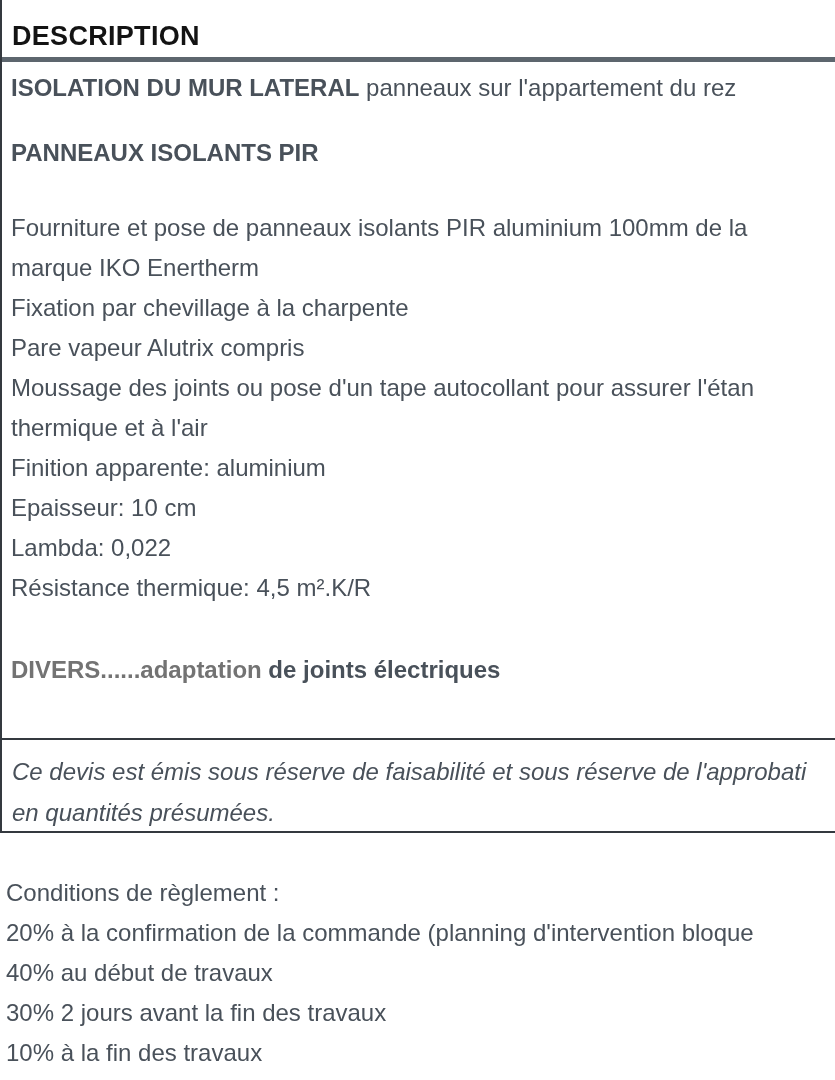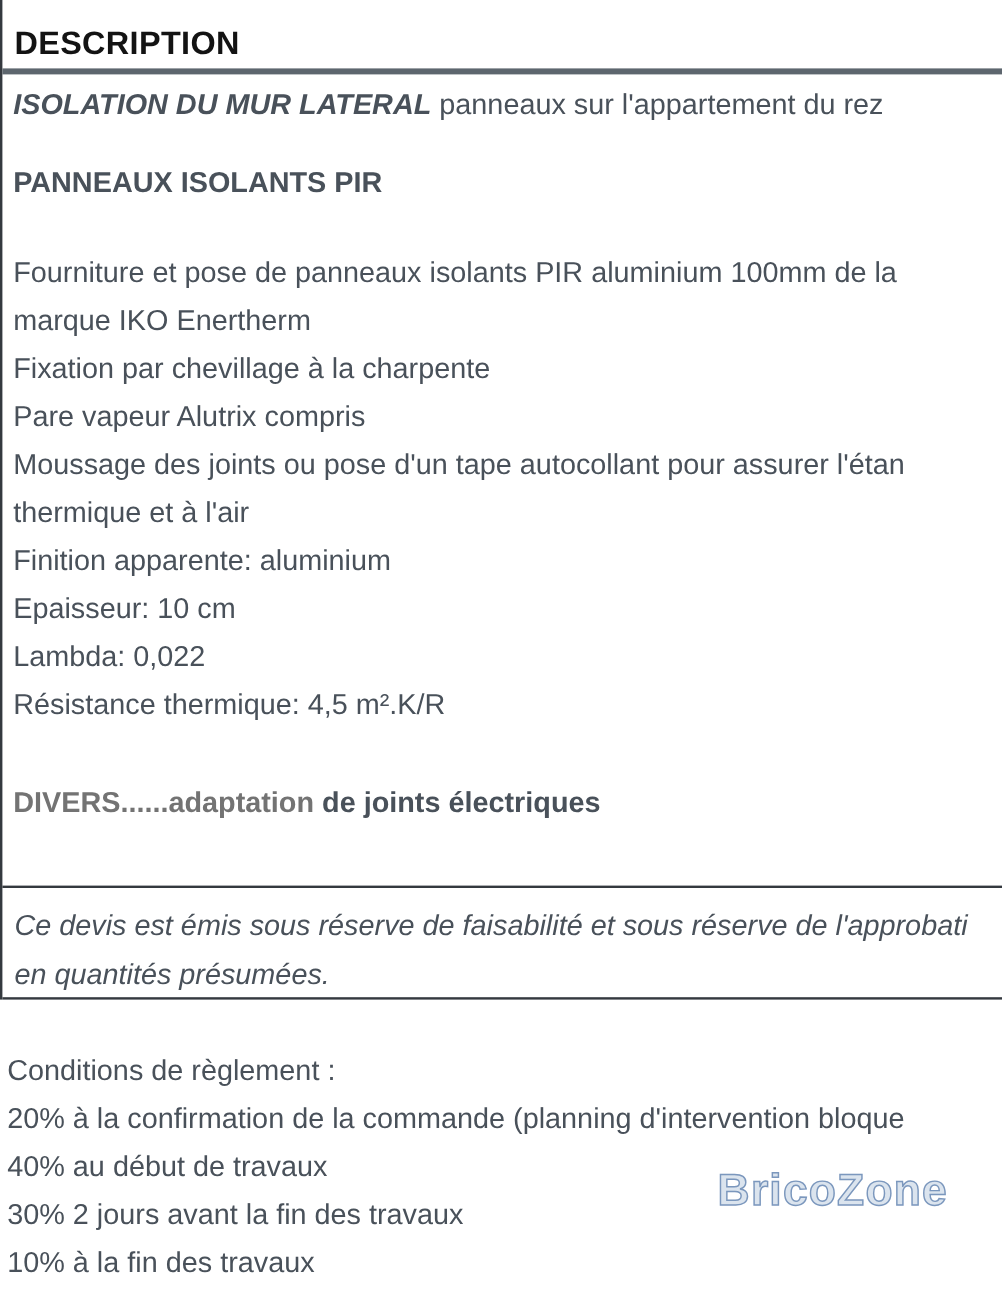--- a/index.html
+++ b/index.html
@@ -37,21 +37,21 @@
     box-sizing: border-box;
     padding: 6px 0 48px 9px;
     font-size: 24px;
     line-height: 40px;
     color: #49515a;
   }
   .desc-cell p { margin: 0; white-space: nowrap; }
   .p-title   { margin: 0 0 25px 0 !important; }
   .p-sub     { margin: 0 0 35px 0 !important; font-weight: bold; }
   .p-divers  { margin: 42px 0 0 0 !important; font-weight: bold; }
-  .bold-part { font-weight: bold; font-style: italic; }
+  .bold-part { font-weight: bold; }
   .body-line { white-space: nowrap; }
   .link-blue {
     color: #737373;
     font-weight: bold;
   }
   .note-cell {
     box-sizing: border-box;
     height: 95px;
     border-top: 2px solid #34393f;
     border-bottom: 2px solid #34393f;
@@ -139,14 +139,13 @@
 
 <div class="conditions">
   <div>Conditions de règlement :</div>
   <div>20% à la confirmation de la commande (planning d'intervention bloque</div>
   <div>40% au début de travaux</div>
   <div>30% 2 jours avant la fin des travaux</div>
   <div>10% à la fin des travaux</div>
 </div>
 
 <div class="watermark">
-  <div class="wm-brand">BricoZone</div>
 </div>
 
 </body></html>

